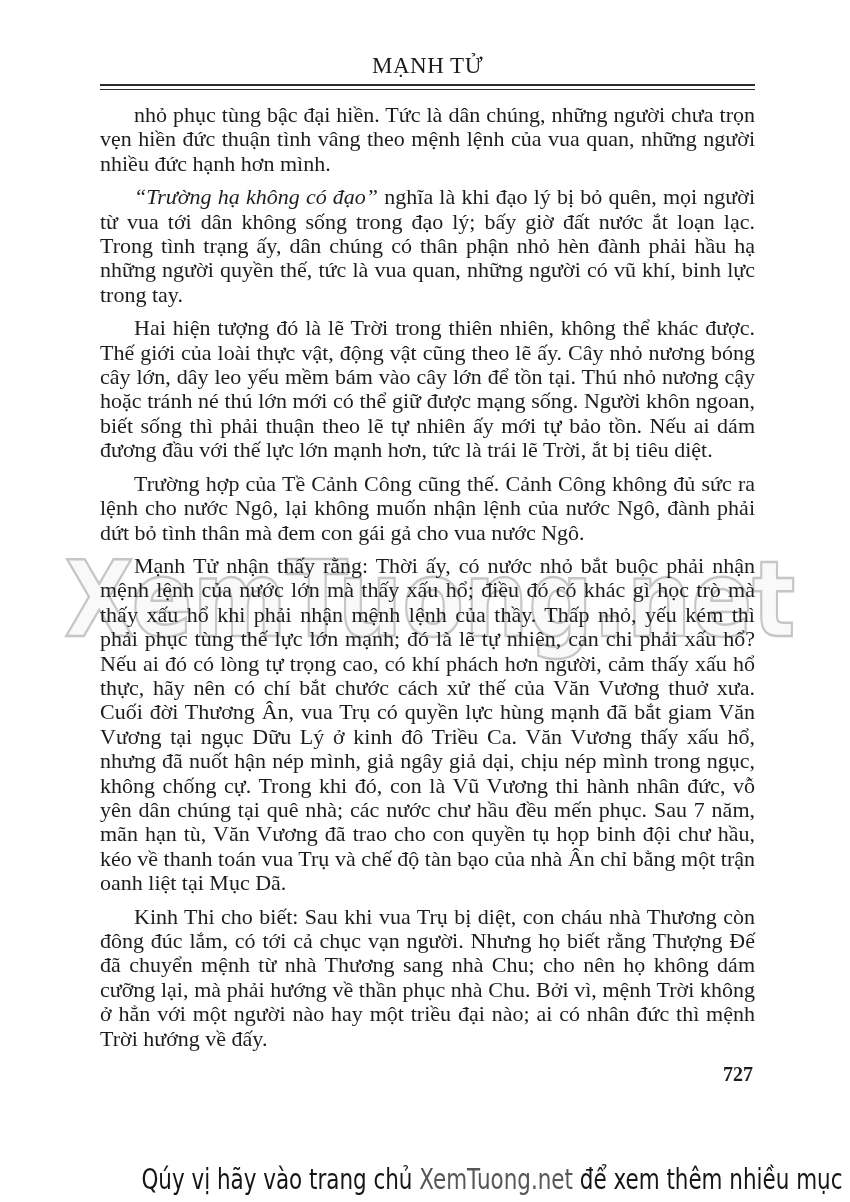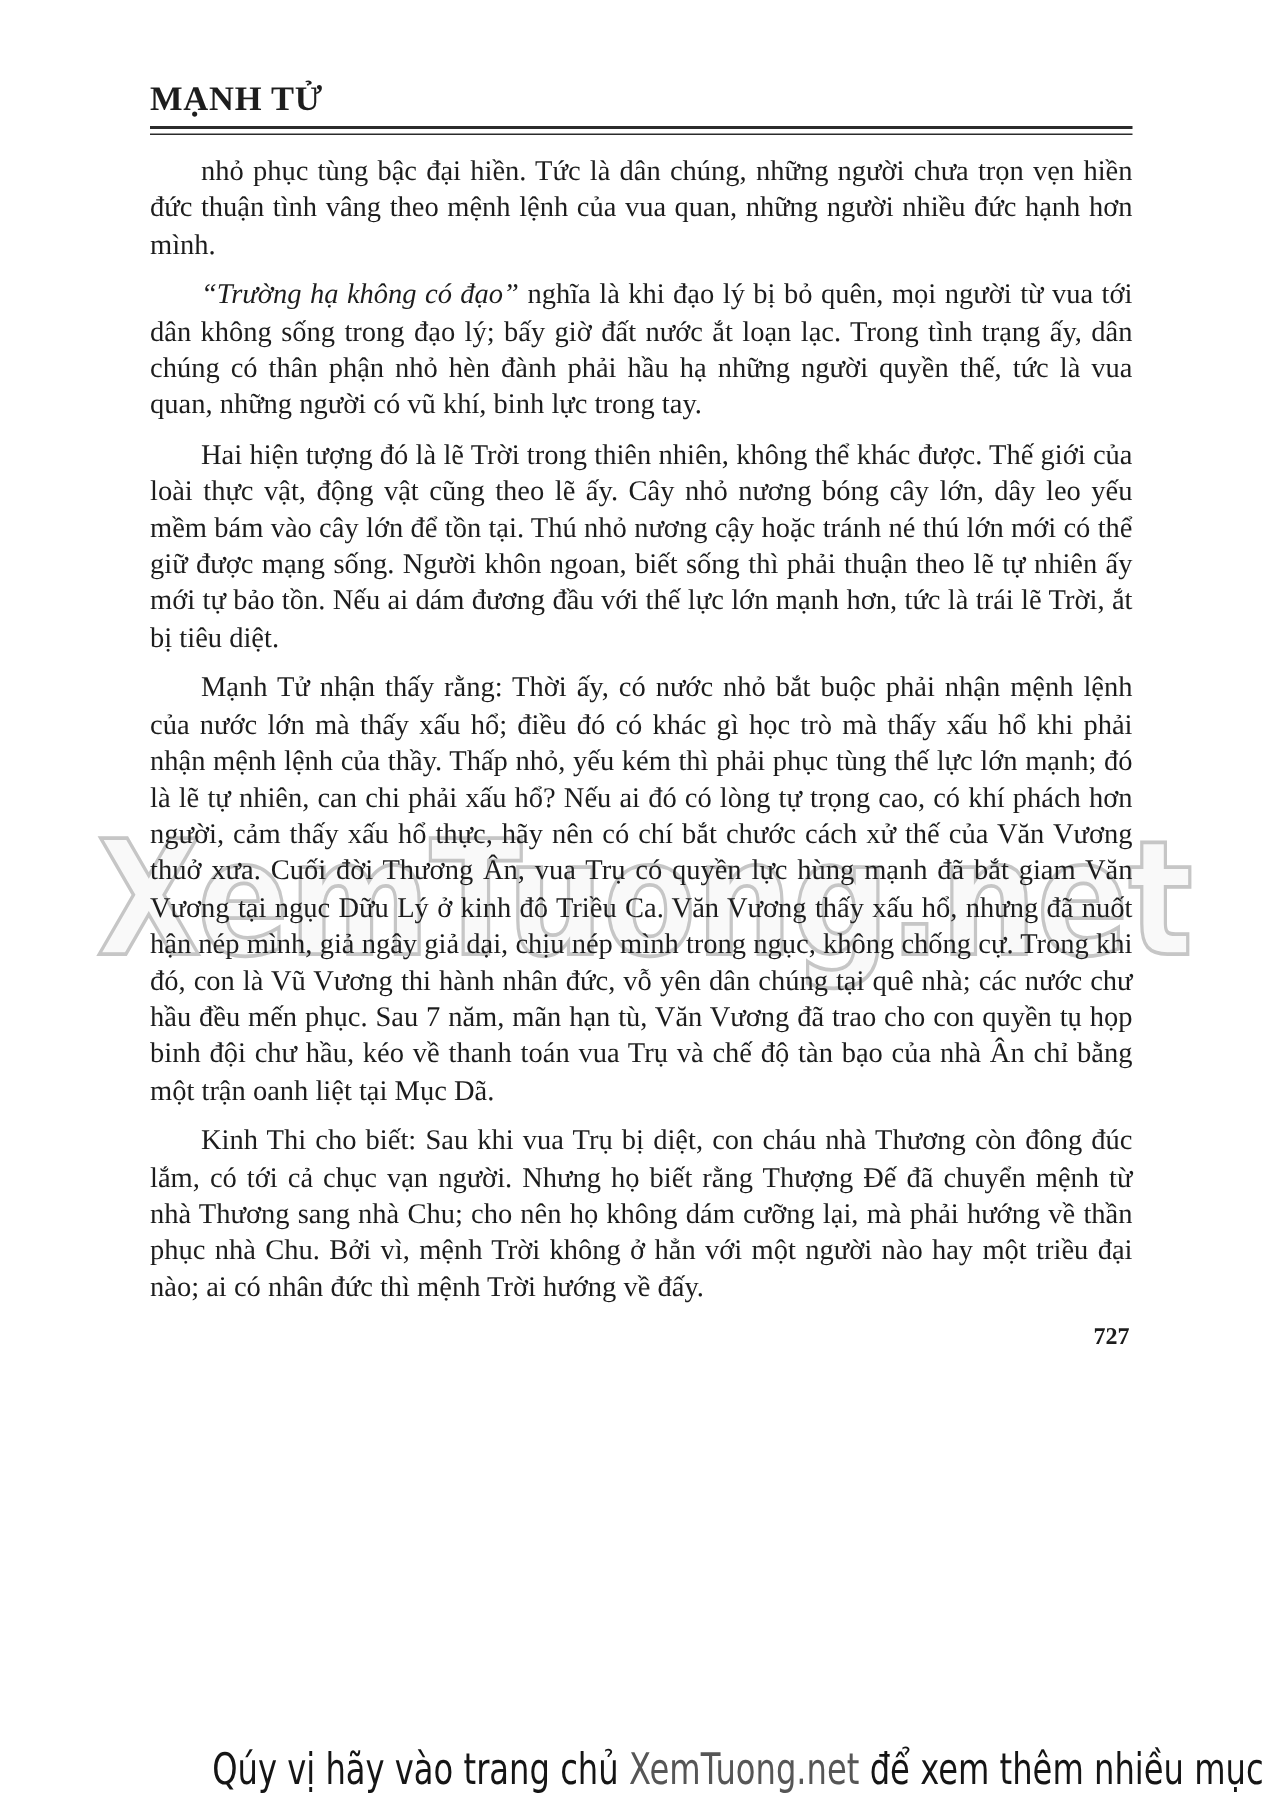--- a/index.html
+++ b/index.html
@@ -12,45 +12,45 @@
     color:#1d1d1d;
     overflow:hidden;
   }
   .content {
     position:absolute;
     left:100px; top:52px;
     width:655px;
     z-index:2;
   }
   .running-head {
-    text-align:left;
-    font-weight:bold;
+    text-align:center;
+    font-weight:normal;
     font-size:23px;
     line-height:28px;
     letter-spacing:0.5px;
   }
   .double-rule {
     margin-top:4px;
     height:3px;
     border-top:2.5px solid #2b2b2b;
     border-bottom:1.5px solid #2b2b2b;
   }
   .body-text {
     margin-top:13px;
-    font-size:19px;
+    font-size:22px;
     line-height:24.4px;
     text-align:justify;
   }
   .para { margin:0; text-indent:34px; }
   .para + .para { margin-top:9px; }
   .italic { font-style:italic; }
   .page-number {
     text-align:right;
     font-weight:bold;
-    font-size:16px;
+    font-size:20px;
     margin-top:12px;
     padding-right:2px;
   }
   .watermark {
     position:absolute;
     top:542px; left:0;
     width:850px;
     text-align:center;
     z-index:1;
     pointer-events:none;
@@ -95,20 +95,21 @@
 
   <div class="content">
 
     <div class="running-head">MẠNH TỬ</div>
     <div class="double-rule"></div>
 
     <div class="body-text">
       <p class="para"><span>nhỏ phục tùng bậc đại hiền. Tức là dân chúng, những người chưa trọn vẹn hiền đức thuận tình vâng theo mệnh lệnh của vua quan, những người nhiều đức hạnh hơn mình.</span></p>
       <p class="para"><span class="italic">“Trường hạ không có đạo”</span><span> nghĩa là khi đạo lý bị bỏ quên, mọi người từ vua tới dân không sống trong đạo lý; bấy giờ đất nước ắt loạn lạc. Trong tình trạng ấy, dân chúng có thân phận nhỏ hèn đành phải hầu hạ những người quyền thế, tức là vua quan, những người có vũ khí, binh lực trong tay.</span></p>
       <p class="para"><span>Hai hiện tượng đó là lẽ Trời trong thiên nhiên, không thể khác được. Thế giới của loài thực vật, động vật cũng theo lẽ ấy. Cây nhỏ nương bóng cây lớn, dây leo yếu mềm bám vào cây lớn để tồn tại. Thú nhỏ nương cậy hoặc tránh né thú lớn mới có thể giữ được mạng sống. Người khôn ngoan, biết sống thì phải thuận theo lẽ tự nhiên ấy mới tự bảo tồn. Nếu ai dám đương đầu với thế lực lớn mạnh hơn, tức là trái lẽ Trời, ắt bị tiêu diệt.</span></p>
+      <p class="para"><span>Trường hợp của Tề Cảnh Công cũng thế. Cảnh Công không đủ sức ra lệnh cho nước Ngô, lại không muốn nhận lệnh của nước Ngô, đành phải dứt bỏ tình thân mà đem con gái gả cho vua nước Ngô.</span></p>
       <p class="para"><span>Mạnh Tử nhận thấy rằng: Thời ấy, có nước nhỏ bắt buộc phải nhận mệnh lệnh của nước lớn mà thấy xấu hổ; điều đó có khác gì học trò mà thấy xấu hổ khi phải nhận mệnh lệnh của thầy. Thấp nhỏ, yếu kém thì phải phục tùng thế lực lớn mạnh; đó là lẽ tự nhiên, can chi phải xấu hổ? Nếu ai đó có lòng tự trọng cao, có khí phách hơn người, cảm thấy xấu hổ thực, hãy nên có chí bắt chước cách xử thế của Văn Vương thuở xưa. Cuối đời Thương Ân, vua Trụ có quyền lực hùng mạnh đã bắt giam Văn Vương tại ngục Dữu Lý ở kinh đô Triều Ca. Văn Vương thấy xấu hổ, nhưng đã nuốt hận nép mình, giả ngây giả dại, chịu nép mình trong ngục, không chống cự. Trong khi đó, con là Vũ Vương thi hành nhân đức, vỗ yên dân chúng tại quê nhà; các nước chư hầu đều mến phục. Sau 7 năm, mãn hạn tù, Văn Vương đã trao cho con quyền tụ họp binh đội chư hầu, kéo về thanh toán vua Trụ và chế độ tàn bạo của nhà Ân chỉ bằng một trận oanh liệt tại Mục Dã.</span></p>
       <p class="para"><span>Kinh Thi cho biết: Sau khi vua Trụ bị diệt, con cháu nhà Thương còn đông đúc lắm, có tới cả chục vạn người. Nhưng họ biết rằng Thượng Đế đã chuyển mệnh từ nhà Thương sang nhà Chu; cho nên họ không dám cưỡng lại, mà phải hướng về thần phục nhà Chu. Bởi vì, mệnh Trời không ở hẳn với một người nào hay một triều đại nào; ai có nhân đức thì mệnh Trời hướng về đấy.</span></p>
     </div>
 
     <div class="page-number">727</div>
   </div>
 
   <div class="site-footer">
     <span class="footer-scale"><span class="footer-text">Qúy vị hãy vào trang chủ </span><a class="footer-link">XemTuong.net</a><span class="footer-text"> để xem thêm nhiều mục hay khác</span></span>
   </div>

